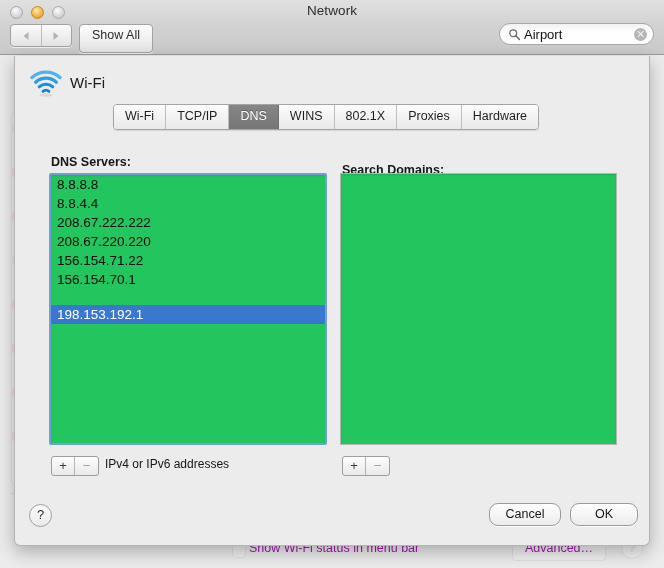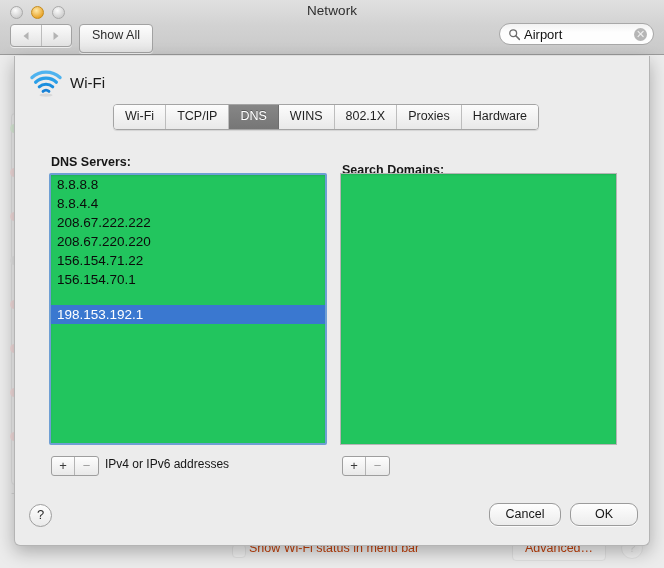--- a/index.html
+++ b/index.html
@@ -129,21 +129,21 @@
     font-family: "Liberation Sans", sans-serif;
   }
 
   
   #bgpane {
     position: absolute;
     left: 0; top: 55px;
     width: 664px; height: 513px;
     background: #ececec;
   }
-  .faded { color: #c2410c; }
+  .faded { color: #a21caf; }
   .faded-box {
     border: 1px solid #e0e0e0;
     background: #f0f0f0;
     border-radius: 4px;
   }
 
   #bg-location-label {
     position: absolute; left: 175px; top: 23px;
     font-size: 13px;
   }

